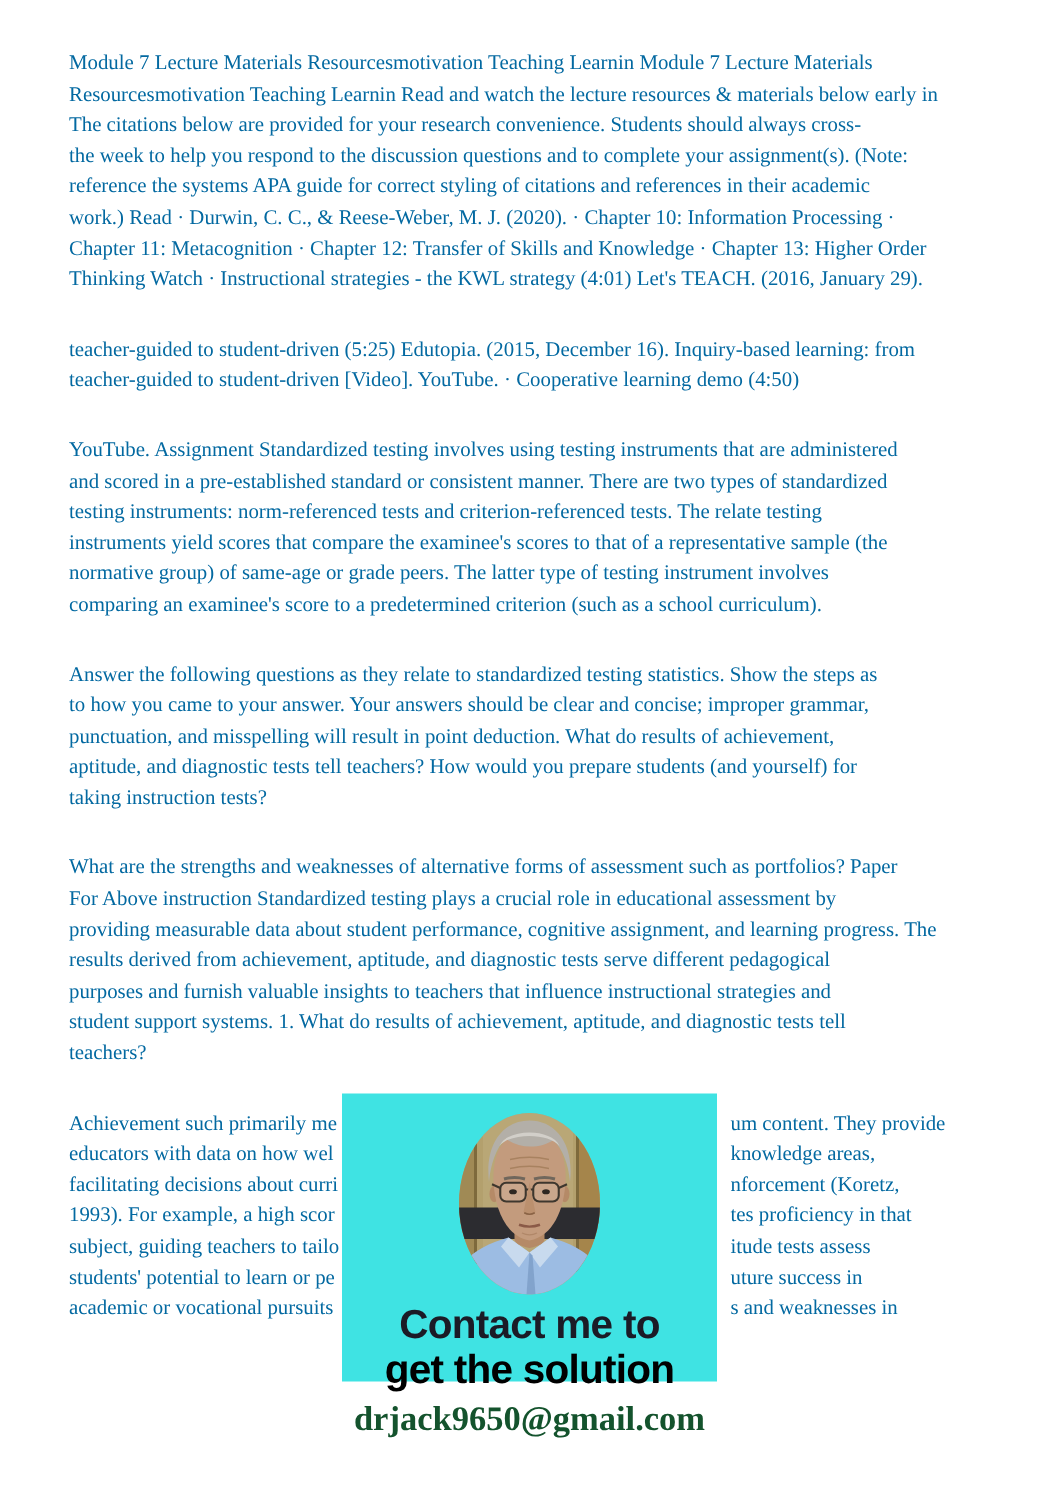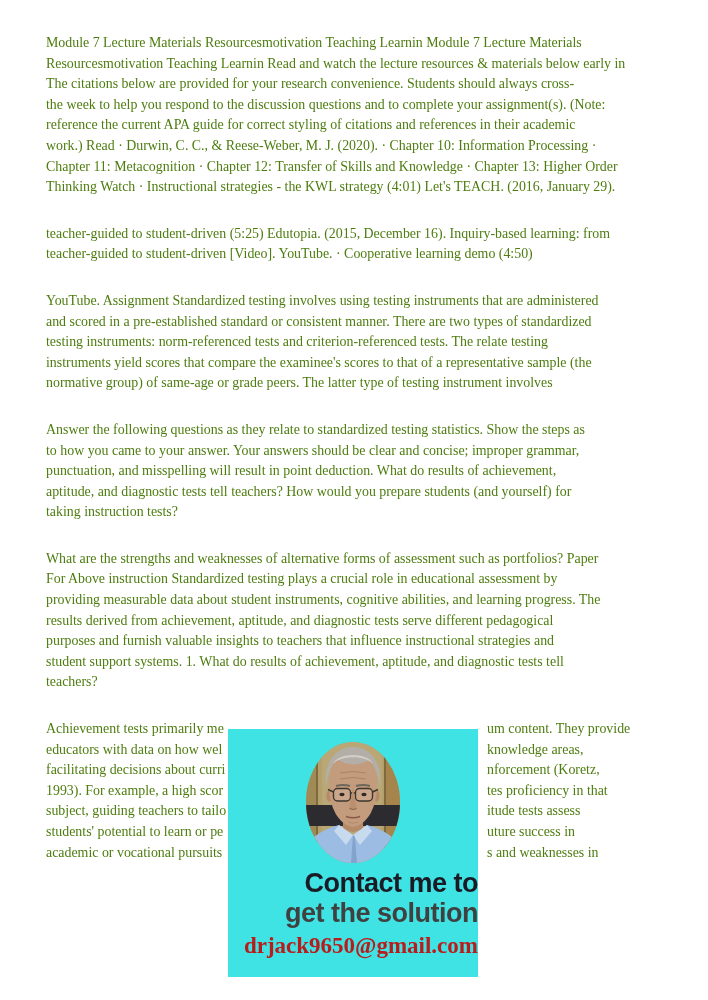--- a/index.html
+++ b/index.html
@@ -3,99 +3,100 @@
 <meta charset="utf-8">
 <style>
   html,body { margin:0; padding:0; }
   body {
     width:708px; height:1000px; position:relative;
     background:#ffffff; overflow:hidden;
     font-family:"Liberation Serif", serif;
   }
   .doc-text {
     position:absolute; left:46px; top:33px; width:616px;
-    color:#4d7c0f; font-size:13.9px;
+    color:#0369a1; font-size:13.9px;
   }
   .para { margin:0 0 26px 0; }
   .ln {
     height:20.6px; line-height:20.6px; white-space:nowrap;
   }
   .ln.split { position:relative; }
   .frag-right { position:absolute; left:441px; top:0; white-space:nowrap; }
 
   
   .ad-box {
-    position:absolute; left:228px; top:729px; width:250px; height:248px;
-    text-align:right; z-index:5;
+    position:absolute; left:228px; top:729px; width:250px; height:192px;
+    text-align:center; z-index:5;
   }
   .ad-photo { width:94px; height:121px; margin:13px auto 0 auto; }
   .ad-photo svg { display:block; }
   .ad-heading {
     margin-top:5px;
     font-family:"Liberation Sans", sans-serif;
     font-weight:700; font-size:27px; line-height:30px;
     letter-spacing:-0.5px;
   }
   .ad-email {
     margin-top:4px;
     font-family:"Liberation Serif", serif;
     font-weight:700; font-size:23px; line-height:28px;
-    color:#b91c1c;
+    color:#14532d;
   }
 </style>
 </head>
 <body>
 
 <div class="doc-text">
 
   <div class="para">
     <div class="ln">Module 7 Lecture Materials Resourcesmotivation Teaching Learnin Module 7 Lecture Materials</div>
     <div class="ln">Resourcesmotivation Teaching Learnin Read and watch the lecture resources &amp; materials below early in</div>
     <div class="ln">The citations below are provided for your research convenience. Students should always cross-</div>
     <div class="ln">the week to help you respond to the discussion questions and to complete your assignment(s). (Note:</div>
-    <div class="ln">reference the current APA guide for correct styling of citations and references in their academic</div>
+    <div class="ln">reference the systems APA guide for correct styling of citations and references in their academic</div>
     <div class="ln">work.) Read · Durwin, C. C., &amp; Reese-Weber, M. J. (2020). · Chapter 10: Information Processing ·</div>
     <div class="ln">Chapter 11: Metacognition · Chapter 12: Transfer of Skills and Knowledge · Chapter 13: Higher Order</div>
     <div class="ln">Thinking Watch · Instructional strategies - the KWL strategy (4:01) Let's TEACH. (2016, January 29).</div>
   </div>
 
   <div class="para">
     <div class="ln">teacher-guided to student-driven (5:25) Edutopia. (2015, December 16). Inquiry-based learning: from</div>
     <div class="ln">teacher-guided to student-driven [Video]. YouTube. · Cooperative learning demo (4:50)</div>
   </div>
 
   <div class="para">
     <div class="ln">YouTube. Assignment Standardized testing involves using testing instruments that are administered</div>
     <div class="ln">and scored in a pre-established standard or consistent manner. There are two types of standardized</div>
     <div class="ln">testing instruments: norm-referenced tests and criterion-referenced tests. The relate testing</div>
     <div class="ln">instruments yield scores that compare the examinee's scores to that of a representative sample (the</div>
     <div class="ln">normative group) of same-age or grade peers. The latter type of testing instrument involves</div>
+    <div class="ln">comparing an examinee's score to a predetermined criterion (such as a school curriculum).</div>
   </div>
 
   <div class="para">
     <div class="ln">Answer the following questions as they relate to standardized testing statistics. Show the steps as</div>
     <div class="ln">to how you came to your answer. Your answers should be clear and concise; improper grammar,</div>
     <div class="ln">punctuation, and misspelling will result in point deduction. What do results of achievement,</div>
     <div class="ln">aptitude, and diagnostic tests tell teachers? How would you prepare students (and yourself) for</div>
     <div class="ln">taking instruction tests?</div>
   </div>
 
   <div class="para">
     <div class="ln">What are the strengths and weaknesses of alternative forms of assessment such as portfolios? Paper</div>
     <div class="ln">For Above instruction Standardized testing plays a crucial role in educational assessment by</div>
-    <div class="ln">providing measurable data about student instruments, cognitive abilities, and learning progress. The</div>
+    <div class="ln">providing measurable data about student performance, cognitive assignment, and learning progress. The</div>
     <div class="ln">results derived from achievement, aptitude, and diagnostic tests serve different pedagogical</div>
     <div class="ln">purposes and furnish valuable insights to teachers that influence instructional strategies and</div>
     <div class="ln">student support systems. 1. What do results of achievement, aptitude, and diagnostic tests tell</div>
     <div class="ln">teachers?</div>
   </div>
 
   <div class="para">
     <div class="ln split">
-      <span class="frag-left">Achievement tests primarily me</span>
+      <span class="frag-left">Achievement such primarily me</span>
       <span class="frag-right">um content. They provide</span>
     </div>
     <div class="ln split">
       <span class="frag-left">educators with data on how wel</span>
       <span class="frag-right">knowledge areas,</span>
     </div>
     <div class="ln split">
       <span class="frag-left">facilitating decisions about curri</span>
       <span class="frag-right">nforcement (Koretz,</span>
     </div>
@@ -172,15 +173,15 @@
 
         <path d="M47,46 C45.5,54 44,62 43,66 C45,68.5 49,68.5 51,66 C50,62 48.5,54 47,46 Z" fill="#bb906e"></path>
         <path d="M43.5,66.5 Q47,68.5 50.5,66.5" stroke="#8a6345" stroke-width="1" fill="none"></path>
 
         <path d="M40,74.5 Q47,77 54,74.5" stroke="#8a5a47" stroke-width="1.6" fill="none"></path>
         <path d="M42,80 Q47,82.5 52,80" stroke="#a87f5f" stroke-width="0.8" opacity="0.7" fill="none"></path>
       </g>
     </svg>
   </div>
   <div class="ad-heading" style="color: rgb(27, 27, 38);">Contact me to</div>
-  <div class="ad-heading" style="margin-top: 0px; color: #404040;">get the solution</div>
+  <div class="ad-heading" style="margin-top: 0px; color: #000000;">get the solution</div>
   <div class="ad-email">drjack9650@gmail.com</div>
 </div>
 
 </body></html>

